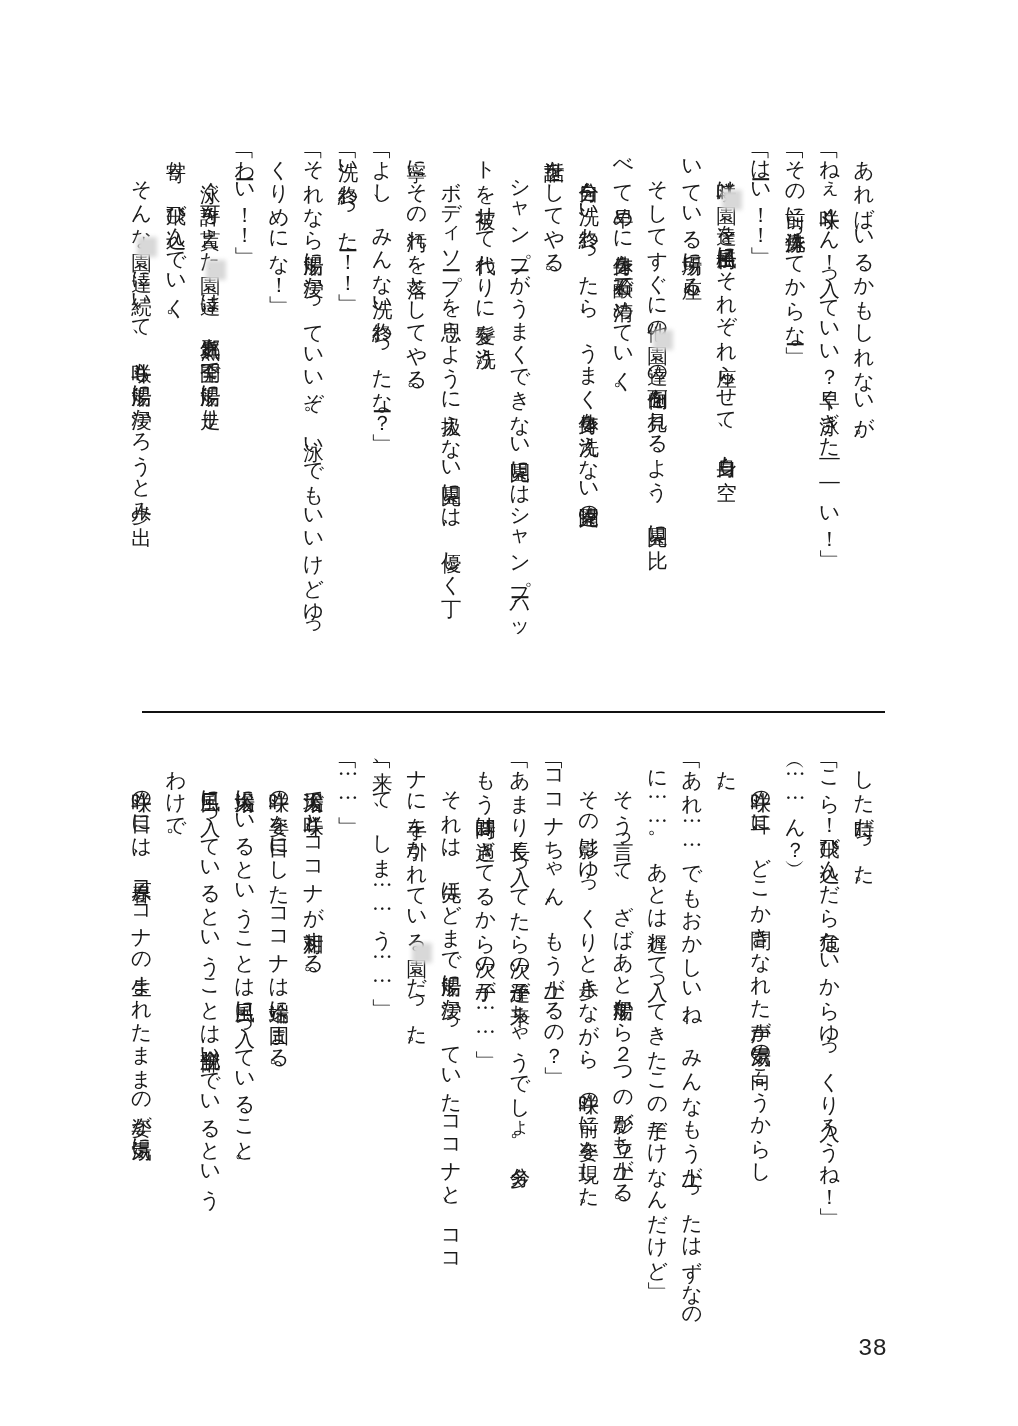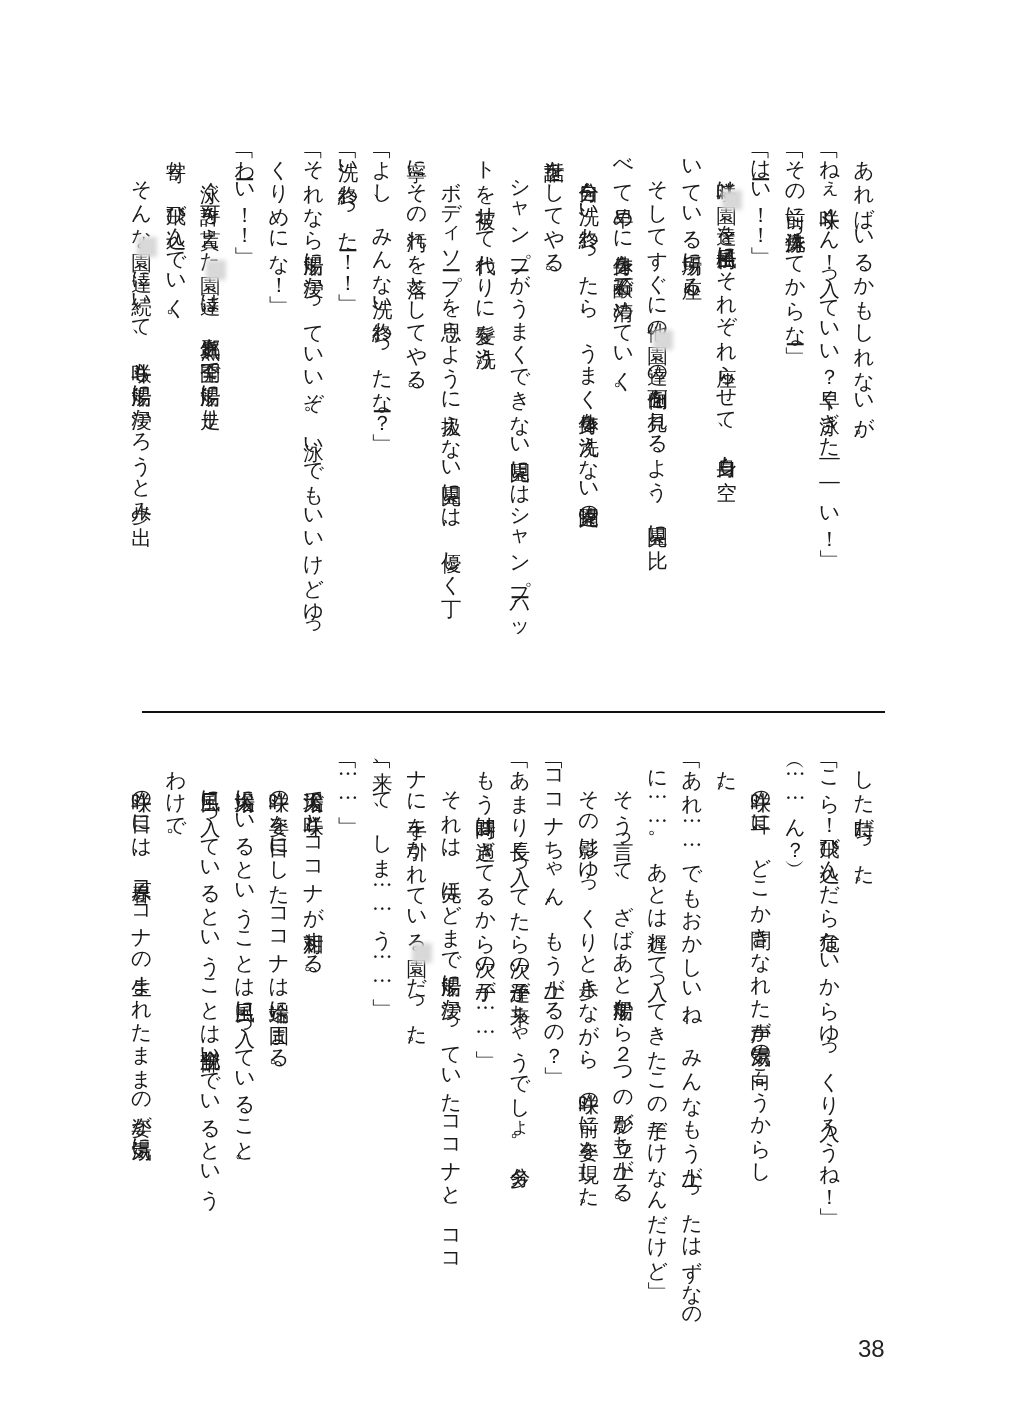--- a/index.html
+++ b/index.html
@@ -24,21 +24,21 @@
     background: #d8d8d8;
     filter: blur(2px);
     vertical-align: middle;
   }
   .divider {
     position: absolute; left: 142px; top: 711px; width: 743px; height: 2px;
     background: #111111;
   }
   .page-number {
     position: absolute; left: 858px; top: 1335px;
-    font-family: Liberation Sans, sans-serif;
+    font-family: Liberation Mono, monospace;
     font-size: 24px; color: #222222;
   }
 </style>
 </head>
 <body>
 
 <div class="block top"><span class="line"><span>あればいるかもしれないが。</span></span><span class="line"><span>「ねぇ咲斗くん！入っていい？早く泳ぎた――い！」</span></span><span class="line"><span>「その前に身体洗ってからなー」</span></span><span class="line"><span>「はーい！！」</span></span><span class="line"><span>　咲斗は園</span><span class="blur"></span><span>達を風呂椅子にそれぞれ座らせて、自身も空</span></span><span class="line"><span>いている場所に座る。</span></span><span class="line"><span>　そしてすぐに他の園</span><span class="blur"></span><span>達の面倒を見れるよう、園児に比</span></span><span class="line"><span>べて早めに身体を石鹸で清めていく。</span></span><span class="line"><span>　自分を洗い終わったら、うまく身体を洗えない園児達の</span></span><span class="line"><span>世話をしてやる。</span></span><span class="line"><span>　シャンプーがうまくできない園児にはシャンプーハッ</span></span><span class="line"><span>トを被せて代わりに髪を洗う。</span></span><span class="line"><span>　ボディソープを思うように扱えない園児には、優しく丁</span></span><span class="line"><span>寧にその汚れを落としてやる。</span></span><span class="line"><span>「よし、みんな洗い終わったなー？」</span></span><span class="line"><span>「洗い終わったー！！」</span></span><span class="line"><span>「それなら湯船に浸かっていいぞ。泳いでもいいけどゆっ</span></span><span class="line"><span>くりめにな！」</span></span><span class="line"><span>「わーい！！」</span></span><span class="line"><span>　泳ぐ許可を貰えた園</span><span class="blur"></span><span>達は、無邪気さ全開で湯船に走り</span></span><span class="line"><span>寄り、飛び込んでいく。</span></span><span class="line"><span>　そんな園</span><span class="blur"></span><span>達に続いて、咲斗も湯船に浸かろうと歩み出</span></span></div>
 
 <div class="divider"></div>
 

